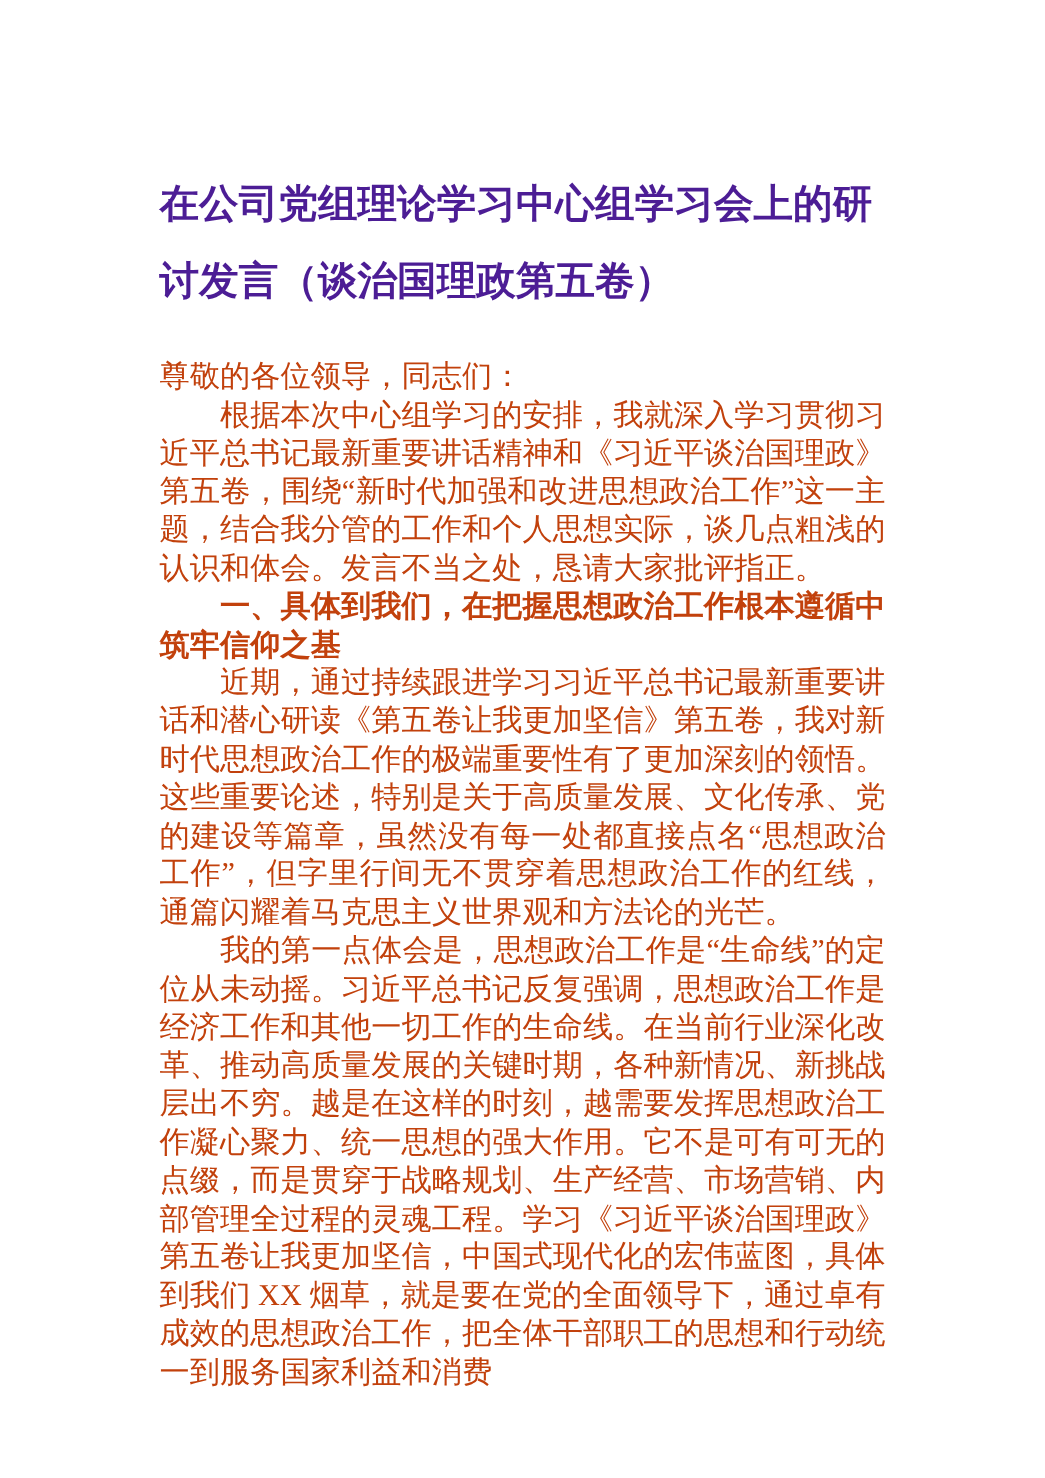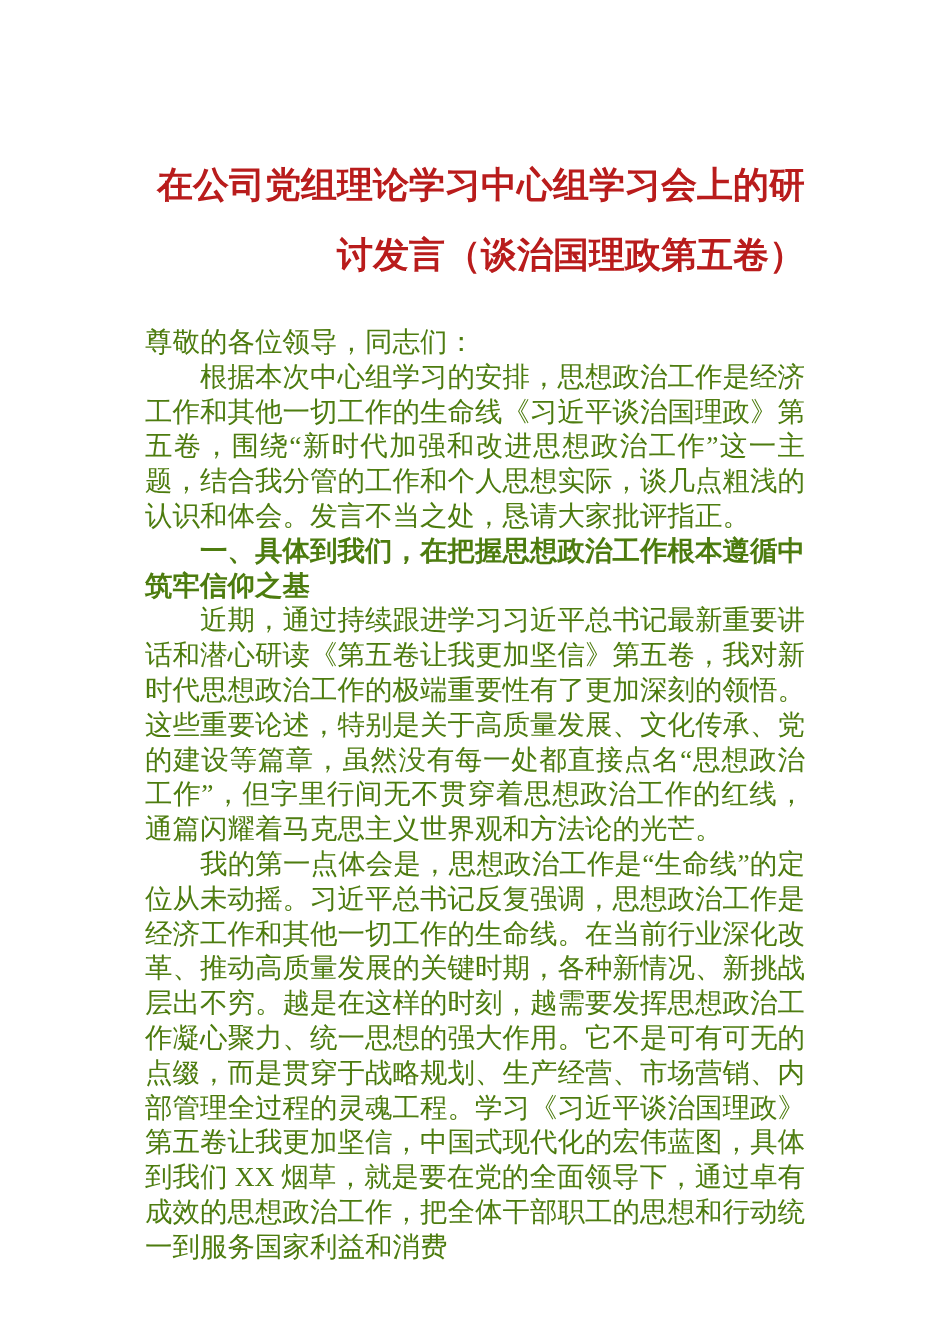--- a/index.html
+++ b/index.html
@@ -16,29 +16,29 @@
     padding: 0 145px;
     overflow: hidden;
     color: #000000;
   }
   .doc-title {
     margin: 150px 0 35px 0;
     font-family: "Liberation Serif", "DejaVu Serif", serif;
     font-weight: bold;
     font-size: 36px;
     line-height: 70px;
-    text-align: right;
-    color: #b91c1c;
+    text-align: left;
+    color: #4c1d95;
   }
   .doc-body {
     font-family: "Liberation Serif", "DejaVu Serif", serif;
     font-size: 27.5px;
     line-height: 34.8px;
     text-align: justify;
-    color: #4d7c0f;
+    color: #c2410c;
   }
   .doc-body p {
     margin: 0;
     padding: 0;
   }
   .para-indent {
     text-indent: 2em;
   }
   .para-noindent {
     text-indent: 0;
@@ -50,21 +50,21 @@
 </style>
 </head>
 <body>
 
 <div class="page">
   <h1 class="doc-title">在公司党组理论学习中心组学习会上的研讨发言（谈治国理政第五卷）</h1>
 
   <div class="doc-body">
     <p class="para-noindent">尊敬的各位领导，同志们：</p>
 
-    <p class="para-indent">根据本次中心组学习的安排，思想政治工作是经济工作和其他一切工作的生命线《习近平谈治国理政》第五卷，围绕“新时代加强和改进思想政治工作”这一主题，结合我分管的工作和个人思想实际，谈几点粗浅的认识和体会。发言不当之处，恳请大家批评指正。</p>
+    <p class="para-indent">根据本次中心组学习的安排，我就深入学习贯彻习近平总书记最新重要讲话精神和《习近平谈治国理政》第五卷，围绕“新时代加强和改进思想政治工作”这一主题，结合我分管的工作和个人思想实际，谈几点粗浅的认识和体会。发言不当之处，恳请大家批评指正。</p>
 
     <p class="para-indent section-heading">一、具体到我们，在把握思想政治工作根本遵循中筑牢信仰之基</p>
 
     <p class="para-indent">近期，通过持续跟进学习习近平总书记最新重要讲话和潜心研读《第五卷让我更加坚信》第五卷，我对新时代思想政治工作的极端重要性有了更加深刻的领悟。这些重要论述，特别是关于高质量发展、文化传承、党的建设等篇章，虽然没有每一处都直接点名“思想政治工作”，但字里行间无不贯穿着思想政治工作的红线，通篇闪耀着马克思主义世界观和方法论的光芒。</p>
 
     <p class="para-indent">我的第一点体会是，思想政治工作是“生命线”的定位从未动摇。习近平总书记反复强调，思想政治工作是经济工作和其他一切工作的生命线。在当前行业深化改革、推动高质量发展的关键时期，各种新情况、新挑战层出不穷。越是在这样的时刻，越需要发挥思想政治工作凝心聚力、统一思想的强大作用。它不是可有可无的点缀，而是贯穿于战略规划、生产经营、市场营销、内部管理全过程的灵魂工程。学习《习近平谈治国理政》第五卷让我更加坚信，中国式现代化的宏伟蓝图，具体到我们 XX 烟草，就是要在党的全面领导下，通过卓有成效的思想政治工作，把全体干部职工的思想和行动统一到服务国家利益和消费</p>
   </div>
 </div>
 
 </body></html>

